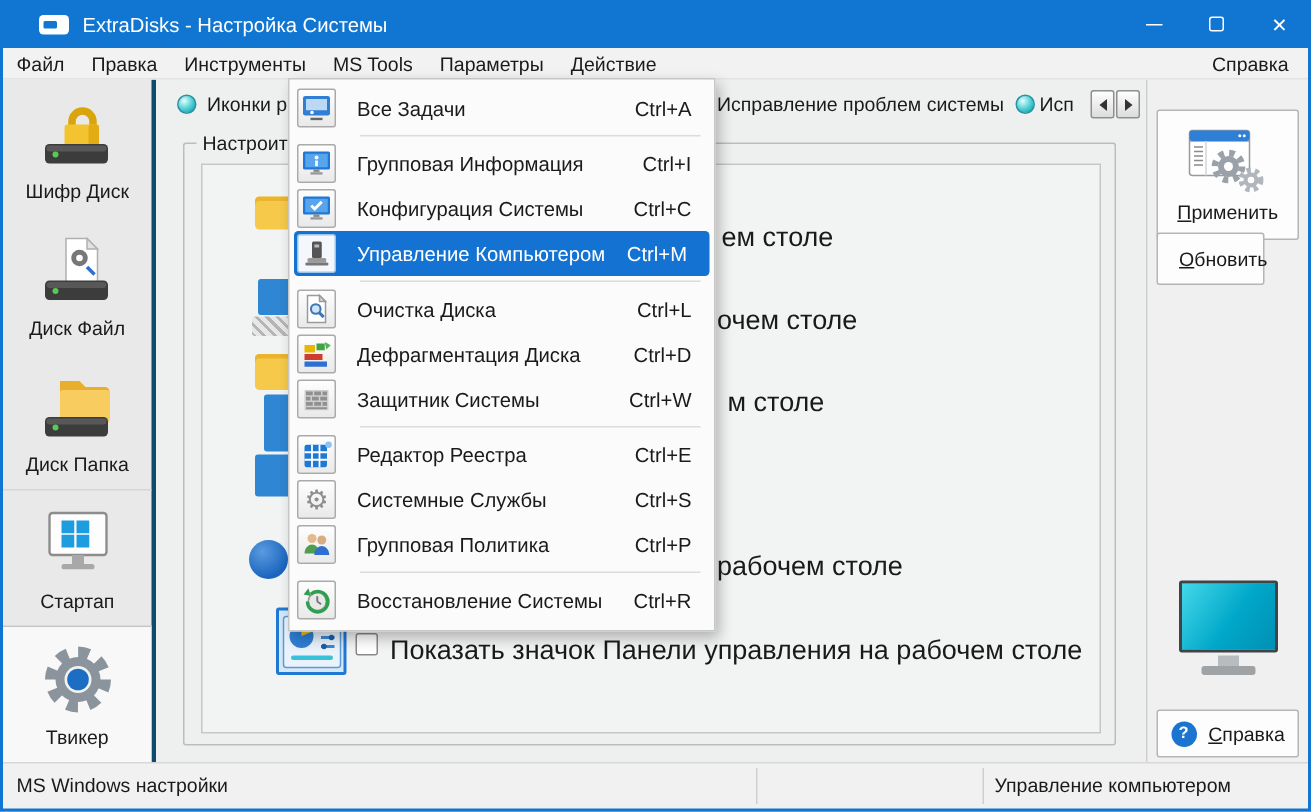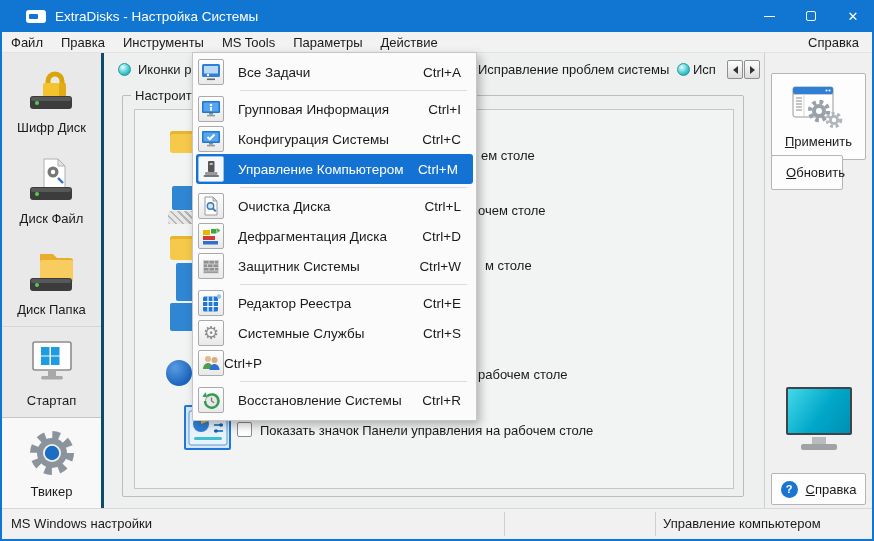--- a/index.html
+++ b/index.html
@@ -58,21 +58,21 @@
   .tab-lbl{position:absolute;top:9px;white-space:nowrap;overflow:hidden;}
   .arrow-btn{position:absolute;top:7px;width:16px;height:19px;border:1px solid #8f8f8f;border-radius:2px;
              background:linear-gradient(#fefefe,#dcdcdc);display:flex;align-items:center;justify-content:center;}
   .tri-l{width:0;height:0;border-top:4px solid transparent;border-bottom:4px solid transparent;border-right:5px solid #333;}
   .tri-r{width:0;height:0;border-top:4px solid transparent;border-bottom:4px solid transparent;border-left:5px solid #333;}
   .groupbox{position:absolute;left:18px;top:42px;width:622px;height:402px;border:1px solid #bcbcbc;border-radius:2px;}
   .gb-label{position:absolute;left:8px;top:-8px;background:#eef0f0;padding:0 4px;max-width:64px;
             white-space:nowrap;overflow:hidden;}
   .gb-inner{position:absolute;left:11px;top:13px;width:600px;height:380px;border:1px solid #c6c6c6;
             background:#f2f3f3;}
-  .ptext{position:absolute;white-space:nowrap;font-size:13px;}
+  .ptext{position:absolute;white-space:nowrap;font-size:18px;}
   .cb{position:absolute;width:15px;height:15px;background:#fff;border:1px solid #8a8a8a;border-radius:2px;}
   
   .sliver{position:absolute;}
   .sl-folder{width:26px;height:22px;background:#f6c94a;border-radius:3px;box-shadow:inset 0 3px 0 #e9b42e;}
   .sl-blue{background:#2f86d2;border-radius:2px;}
   .sl-hatch{background:repeating-linear-gradient(45deg,#b5b5b5 0 2px,#e7e7e7 2px 5px);border-radius:2px;}
   .sl-sphere{width:26px;height:26px;border-radius:50%;background:radial-gradient(circle at 35% 30%,#5a9be0,#1b65bf 70%);}
   .cpanel{position:absolute;left:80px;top:352px;width:47px;height:45px;border:2px solid #1f78d4;
           background:#d6e7f7;border-radius:2px;display:flex;align-items:center;justify-content:center;}
 
@@ -418,20 +418,21 @@
 
     <div class="mi">
       <span class="ibox">
         <svg width="22" height="22" viewBox="0 0 22 22">
           <circle cx="8" cy="7" r="3" fill="#e4b98e"></circle>
           <path d="M3 17 c0 -4 3 -6 5 -6 s5 2 5 6 z" fill="#4f9e4f"></path>
           <circle cx="14.5" cy="8" r="3" fill="#d8ad83"></circle>
           <path d="M9.5 18 c0 -4 3 -6 5 -6 s5 2 5 6 z" fill="#2f6fd0"></path>
         </svg>
       </span>
+      <span class="mlabel">Групповая Политика</span>
       <span class="mshortcut">Ctrl+P</span>
     </div>
 
     <div class="msep"></div>
 
     <div class="mi">
       <span class="ibox">
         <svg width="22" height="22" viewBox="0 0 22 22">
           <circle cx="11.5" cy="12" r="6" fill="#e8e8e8" stroke="#9a9a9a"></circle>
           <path d="M11.5 12 V8.5 M11.5 12 l2.6 1.8" stroke="#777" stroke-width="1.3" fill="none"></path>

